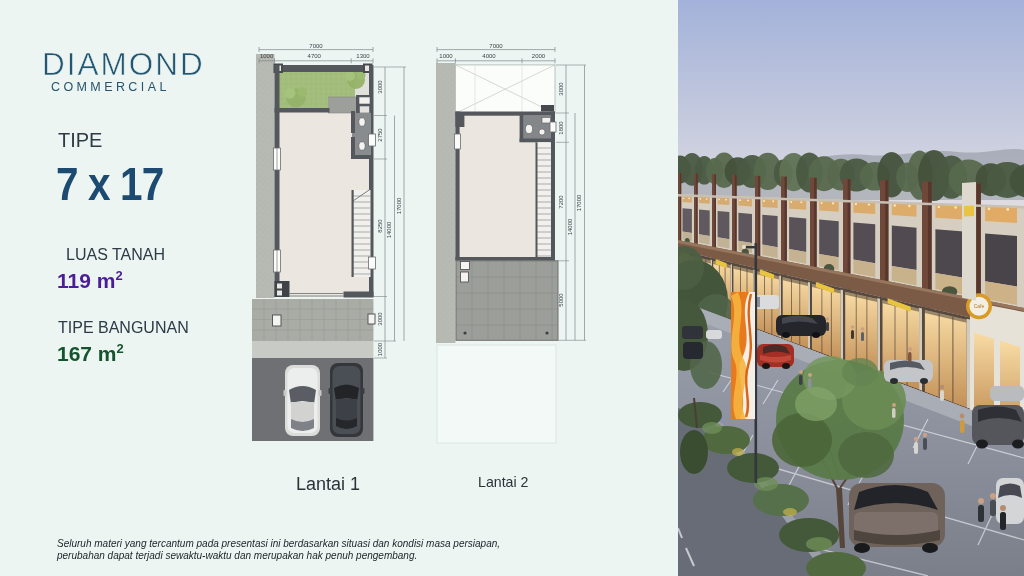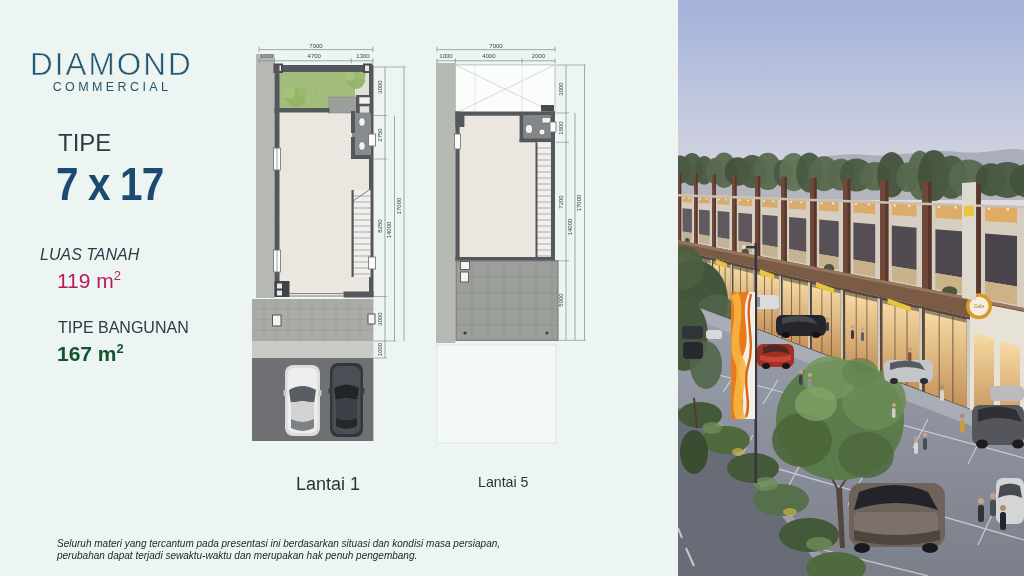--- a/index.html
+++ b/index.html
@@ -5,32 +5,32 @@
   html,body{margin:0;padding:0;}
   body{width:1024px;height:576px;overflow:hidden;position:relative;
        background:#ecf5f2;font-family:"Liberation Sans",sans-serif;}
   .abs{position:absolute;}
 </style>
 </head>
 <body>
 
 <div class="abs" style="left:0;top:0;width:680px;height:576px;background:#ecf5f2;"></div>
 
-<div class="abs" style="left:30px;top:46px;width:155px;text-align:center;color:#235672;">
+<div class="abs" style="left:42px;top:46px;width:155px;text-align:left;color:#235672;">
   <div style="font-size:31.5px;letter-spacing:2px;font-weight:400;-webkit-text-stroke:0.6px #ecf5f2;">DIAMOND</div>
   <div style="font-size:12.5px;font-weight:normal;letter-spacing:3.4px;color:#27536d;margin-top:-3px;margin-left:9px;">COMMERCIAL</div>
 </div>
 
-<div class="abs" style="left:58px;top:129px;font-size:24px;color:#2d3b47;">TIPE</div>
+<div class="abs" style="left:58px;top:129px;font-size:20px;color:#2d3b47;">TIPE</div>
 
 <div class="abs" style="left:56px;top:157px;font-size:46px;letter-spacing:-1px;font-weight:bold;color:#1c4a70;transform:scaleX(0.88);transform-origin:0 0;">7 x 17</div>
 
-<div class="abs" style="left:40px;top:246px;font-size:16px;color:#2d3b47;font-style:italic;">LUAS TANAH</div>
-
-<div class="abs" style="left:57px;top:268px;font-size:21px;font-weight:normal;color:#be185d;">119 m<sup style="font-size:13px;">2</sup></div>
+<div class="abs" style="left:66px;top:246px;font-size:16px;color:#2d3b47;">LUAS TANAH</div>
+
+<div class="abs" style="left:57px;top:268px;font-size:21px;font-weight:bold;color:#4c1d95;">119 m<sup style="font-size:13px;">2</sup></div>
 
 <div class="abs" style="left:58px;top:319px;font-size:16px;color:#2d3b47;">TIPE BANGUNAN</div>
 
 <div class="abs" style="left:57px;top:341px;font-size:21px;font-weight:bold;color:#14532d;">167 m<sup style="font-size:13px;">2</sup></div>
 
 <svg class="abs" style="left:250px;top:38px;" width="160" height="412" viewBox="0 0 160 412">
 <defs>
 <pattern id="spk" width="6" height="6" patternUnits="userSpaceOnUse">
   <rect width="6" height="6" fill="none"></rect>
   <circle cx="1" cy="2" r="0.55" fill="#989c94" opacity="0.45"></circle>
@@ -362,21 +362,21 @@
 
 <text class="dt2" x="141.5" y="189" text-anchor="middle" transform="rotate(-90 141.5 189)">14000</text>
 
 <path class="dl2" d="M154.5,27 V302.3"></path>
 
 <text class="dt2" x="151" y="165" text-anchor="middle" transform="rotate(-90 151 165)">17000</text>
 </svg>
 
 <div class="abs" style="left:296px;top:474px;font-size:18px;color:#2e3238;">Lantai 1</div>
 
-<div class="abs" style="left:478px;top:474px;font-size:14.2px;color:#2e3238;">Lantai 5</div>
+<div class="abs" style="left:478px;top:474px;font-size:14.2px;color:#2e3238;">Lantai 2</div>
 
 <div class="abs" style="left:57px;top:538px;width:480px;font-size:10px;font-style:italic;color:#1c2126;line-height:1.22;">
 Seluruh materi yang tercantum pada presentasi ini berdasarkan situasi dan kondisi masa persiapan,<br>
 perubahan dapat terjadi sewaktu-waktu dan merupakan hak penuh pengembang.
 </div>
 
 <svg class="abs" style="left:678px;top:0;" width="346" height="576" viewBox="0 0 346 576">
 <defs>
 <linearGradient id="sky" x1="0" y1="0" x2="0" y2="1">
   <stop offset="0" stop-color="#a3b2da"></stop>

